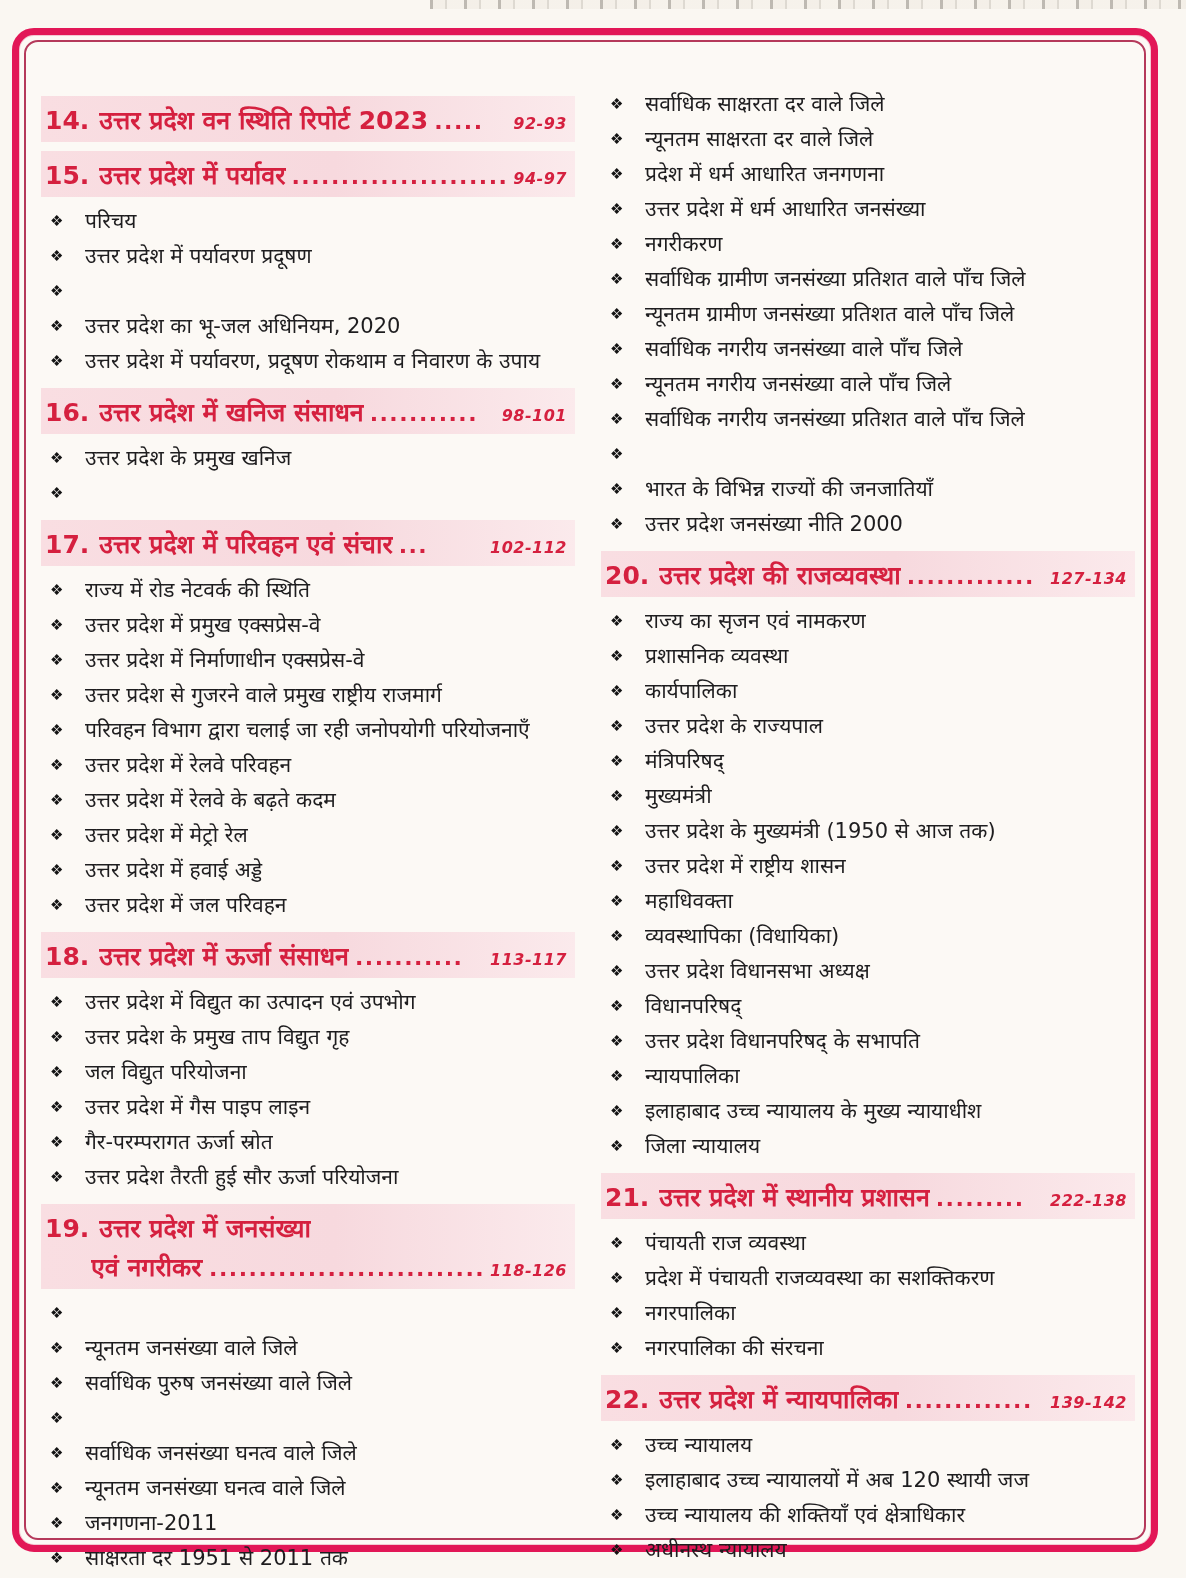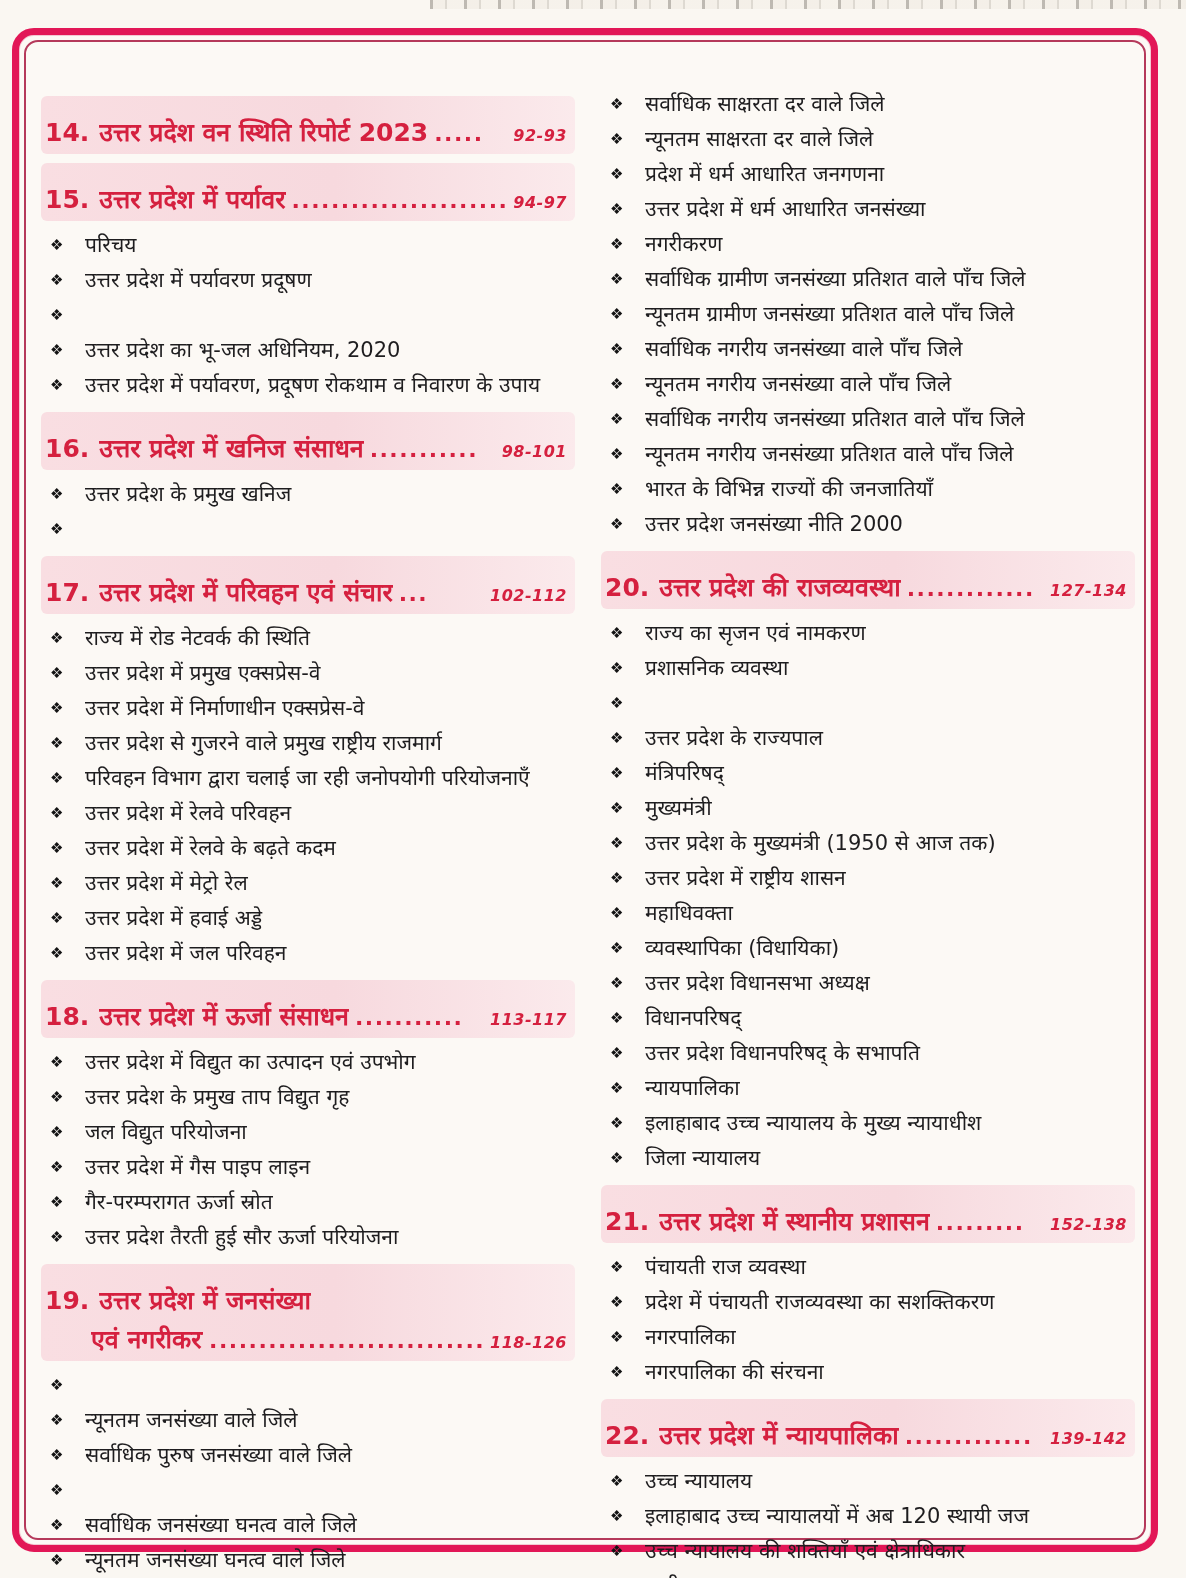--- a/index.html
+++ b/index.html
@@ -43,23 +43,23 @@
     padding:52px 16px 18px 22px;
     display:flex;gap:26px;
     box-sizing:border-box;
   }
   .col{flex:1;min-width:0;}
   .chapter{
     color:var(--red);
     font-weight:700;
     font-size:25px;
     margin:9px 0 7px;
-    padding:18px 8px 6px 4px;
+    padding:6px 8px 6px 4px;
     background:linear-gradient(90deg,#f9dee2 0%,#f7d9de 55%,#fbeaec 100%);
-    border-radius:6px;
+    border-radius:0;
   }
   .ch-line{display:flex;align-items:baseline;white-space:nowrap;min-width:0;}
   .ch-line.cont{padding-left:46px;margin-top:5px;}
   .ch-num{margin-right:10px;flex:0 0 auto;}
   .ch-title{flex:0 1 auto;overflow:hidden;text-overflow:clip;}
   .ch-leader{
     flex:1 1 auto;min-width:0;overflow:hidden;
     margin:0 6px;letter-spacing:1.5px;
     font-size:22px;font-weight:700;
   }
@@ -294,21 +294,20 @@
           <div class="topic">
             <span class="bullet">❖</span>
             <span class="topic-text">न्यूनतम नगरीय जनसंख्या वाले पाँच जिले</span>
           </div>
           <div class="topic">
             <span class="bullet">❖</span>
             <span class="topic-text">सर्वाधिक नगरीय जनसंख्या प्रतिशत वाले पाँच जिले</span>
           </div>
           <div class="topic">
             <span class="bullet">❖</span>
-            <span class="topic-text">न्यूनतम नगरीय जनसंख्या प्रतिशत वाले पाँच जिले</span>
           </div>
           <div class="topic">
             <span class="bullet">❖</span>
             <span class="topic-text">भारत के विभिन्न राज्यों की जनजातियाँ</span>
           </div>
           <div class="topic">
             <span class="bullet">❖</span>
             <span class="topic-text">उत्तर प्रदेश जनसंख्या नीति 2000</span>
           </div>
           <div class="chapter">
@@ -322,20 +321,21 @@
           <div class="topic">
             <span class="bullet">❖</span>
             <span class="topic-text">राज्य का सृजन एवं नामकरण</span>
           </div>
           <div class="topic">
             <span class="bullet">❖</span>
             <span class="topic-text">प्रशासनिक व्यवस्था</span>
           </div>
           <div class="topic">
             <span class="bullet">❖</span>
+            <span class="topic-text">कार्यपालिका</span>
           </div>
           <div class="topic">
             <span class="bullet">❖</span>
             <span class="topic-text">उत्तर प्रदेश के राज्यपाल</span>
           </div>
           <div class="topic">
             <span class="bullet">❖</span>
             <span class="topic-text">मंत्रिपरिषद्</span>
           </div>
           <div class="topic">
@@ -380,21 +380,21 @@
           </div>
           <div class="topic">
             <span class="bullet">❖</span>
             <span class="topic-text">जिला न्यायालय</span>
           </div>
           <div class="chapter">
             <div class="ch-line">
               <span class="ch-num">21.</span>
               <span class="ch-title">उत्तर प्रदेश में स्थानीय प्रशासन</span>
               <span class="ch-leader">.........</span>
-              <span class="ch-pages">152-138</span>
+              <span class="ch-pages">222-138</span>
             </div>
           </div>
           <div class="topic">
             <span class="bullet">❖</span>
             <span class="topic-text">पंचायती राज व्यवस्था</span>
           </div>
           <div class="topic">
             <span class="bullet">❖</span>
             <span class="topic-text">प्रदेश में पंचायती राजव्यवस्था का सशक्तिकरण</span>
           </div>

